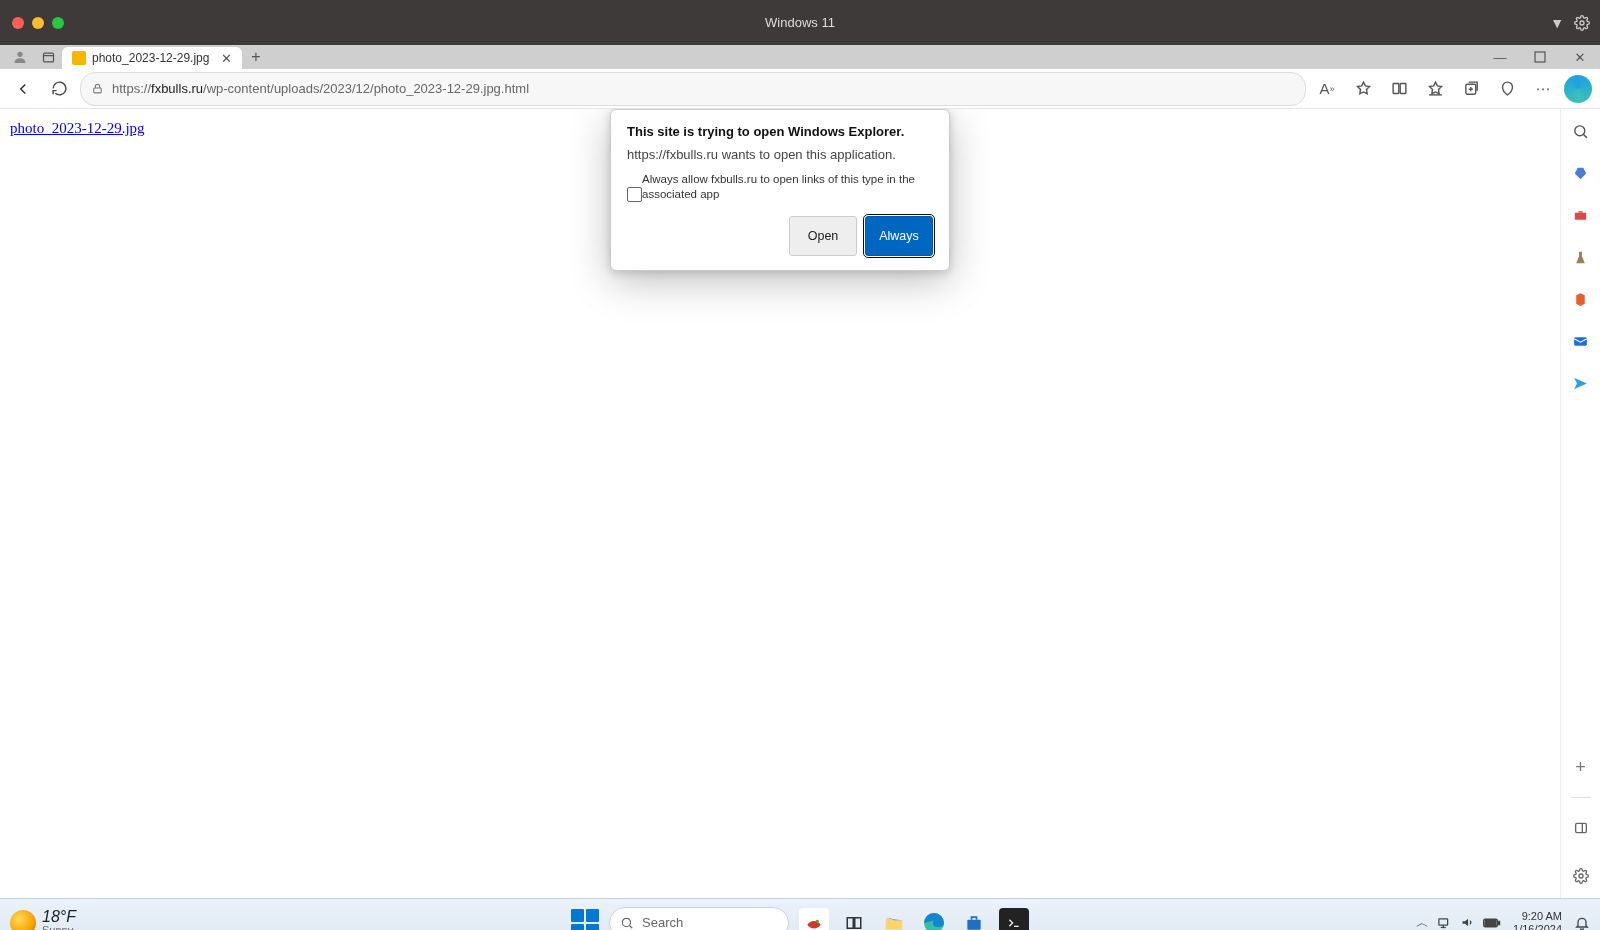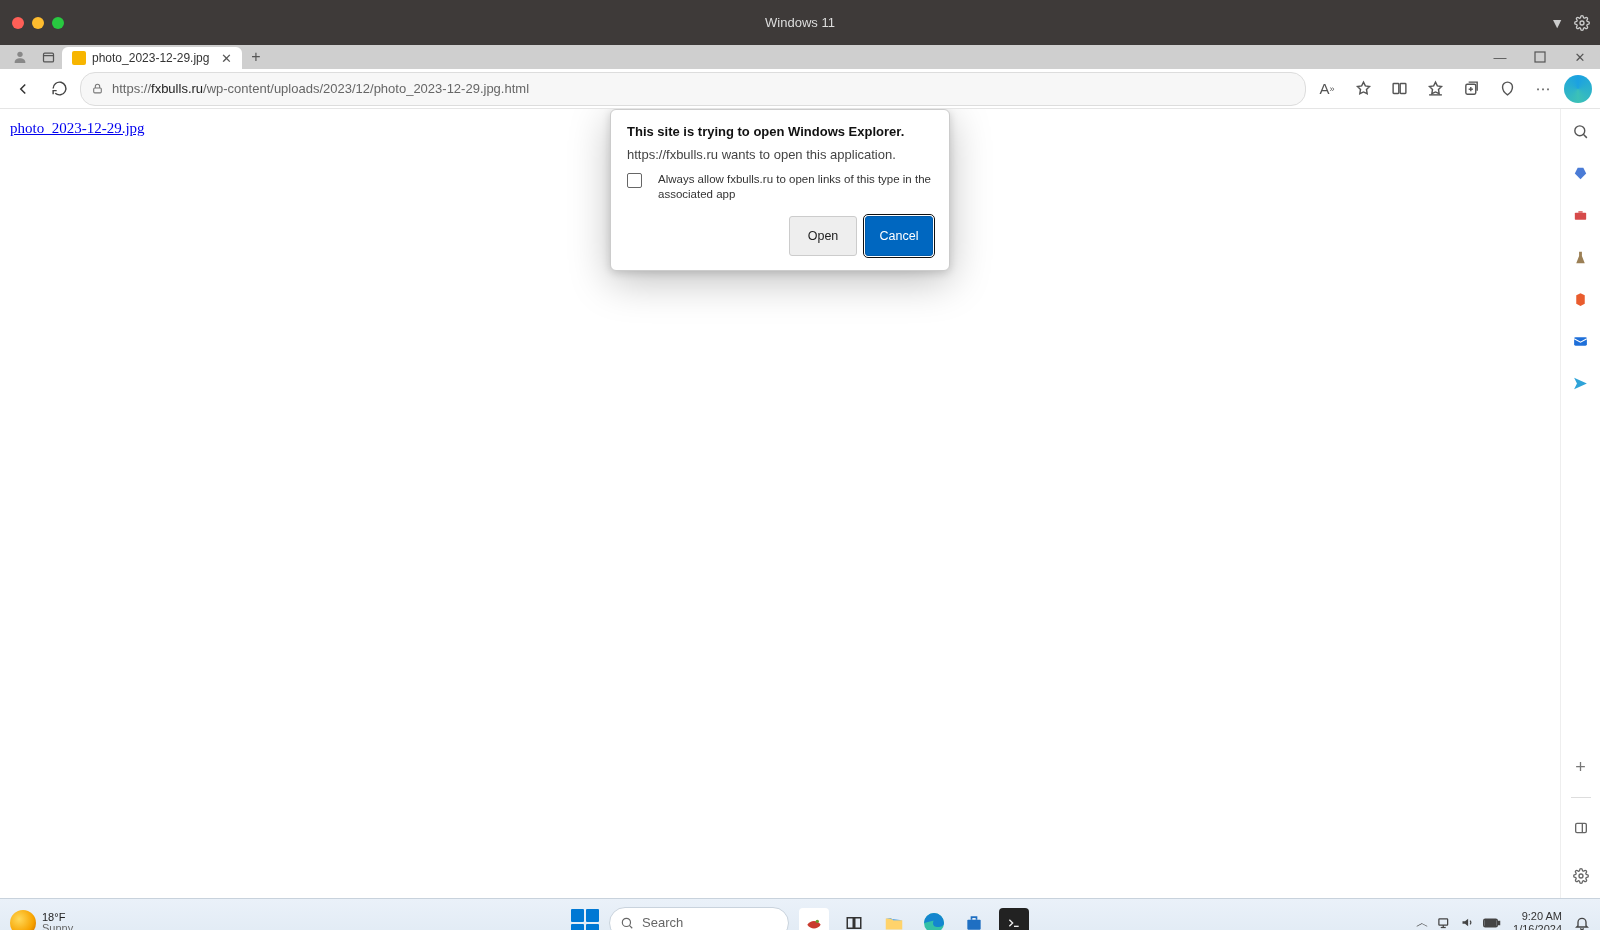--- a/index.html
+++ b/index.html
@@ -48,34 +48,34 @@
   .sb-blue { color:#4a7bd6; }
   .sb-red { color:#d64a4a; }
   .sidebar .spacer { flex:1; }
   .sidebar .plus { color:#777; font-size:18px; }
   .sidebar .divider { width:20px; height:1px; background:#ddd; }
 
   
   .dialog { position:absolute; top:0; left:50%; transform:translateX(-50%); width:340px; background:#fff; border:1px solid #ccc; border-radius:6px; box-shadow:0 10px 40px rgba(0,0,0,0.25), 0 2px 8px rgba(0,0,0,0.15); padding:14px 16px 14px 16px; }
   .dialog h3 { font-size:13px; font-weight:700; color:#111; margin-bottom:8px; }
   .dialog p { font-size:13px; color:#444; margin-bottom:10px; }
-  .dialog .cbrow { display:flex; align-items:flex-start; gap:16px; margin-bottom:14px; }
+  .dialog .cbrow { display:flex; align-items:flex-end; gap:0; margin-bottom:14px; }
   .dialog .cb { width:15px; height:15px; border:1.5px solid #666; border-radius:2px; flex-shrink:0; margin-top:1px; }
   .dialog .cblabel { font-size:11.5px; color:#333; line-height:1.3; }
   .dialog .btnrow { display:flex; justify-content:flex-end; gap:8px; }
   .dialog .btn { min-width:68px; height:40px; border-radius:3px; font-size:12.5px; display:flex; align-items:center; justify-content:center; cursor:pointer; }
   .dialog .btn.open { background:#eee; border:1px solid #ccc; color:#222; }
   .dialog .btn.cancel { background:#0067c0; border:1px solid #005aa8; color:#fff; outline:1px solid #111; outline-offset:1px; }
 
   
   .taskbar { height:48px; background: linear-gradient(#eaf1f9,#dfe9f3); display:flex; align-items:center; padding:0 10px; border-top:1px solid #c8d2dc; position:relative; }
   .weather { display:flex; align-items:center; gap:6px; }
   .weather .wicon { width:26px; height:26px; border-radius:50%; background: radial-gradient(circle at 35% 35%, #ffd95a, #f7a300 60%, #d87e00 80%); }
   .weather .wtext { display:flex; flex-direction:column; line-height:1; }
-  .weather .temp { font-size:11px; color:#222; }
+  .weather .temp { font-size:16px; color:#222;font-style:italic; }
   .weather .cond { font-size:11px; color:#666; }
   .tb-center { position:absolute; left:50%; transform:translateX(-50%); display:flex; align-items:center; gap:10px; }
   .startbtn { width:28px; height:28px; display:grid; grid-template-columns:1fr 1fr; grid-template-rows:1fr 1fr; gap:2px; }
   .startbtn div { background:#0078d4; border-radius:1px; }
   .searchbox { height:32px; width:180px; border:1px solid #c9d3dd; border-radius:16px; background:#fff; display:flex; align-items:center; padding:0 10px; gap:8px; color:#666; }
   .searchbox .mag { font-size:14px; }
   .searchbox .placeholder { font-size:13px; }
   .tbapp { width:30px; height:30px; border-radius:4px; display:flex; align-items:center; justify-content:center; font-size:16px; }
   .tb-right { position:absolute; right:10px; display:flex; align-items:center; gap:12px; }
   .tray { display:flex; align-items:center; gap:8px; color:#444; font-size:13px; }
@@ -198,21 +198,21 @@
     
     <div class="dialog">
       <h3>This site is trying to open Windows Explorer.</h3>
       <p>https://fxbulls.ru wants to open this application.</p>
       <div class="cbrow">
         <div class="cb"></div>
         <div class="cblabel">Always allow fxbulls.ru to open links of this type in the associated app</div>
       </div>
       <div class="btnrow">
         <div class="btn open">Open</div>
-        <div class="btn cancel">Cancel</div>
+        <div class="btn cancel">Always</div>
       </div>
     </div>
   </div>
 
   <div class="sidebar">
     <div class="sbicon">
       <svg width="17" height="17" viewBox="0 0 24 24" fill="none" stroke="#555" stroke-width="2">
           <circle cx="11" cy="11" r="7"></circle>
           <line x1="21" y1="21" x2="16" y2="16"></line>
         </svg>

